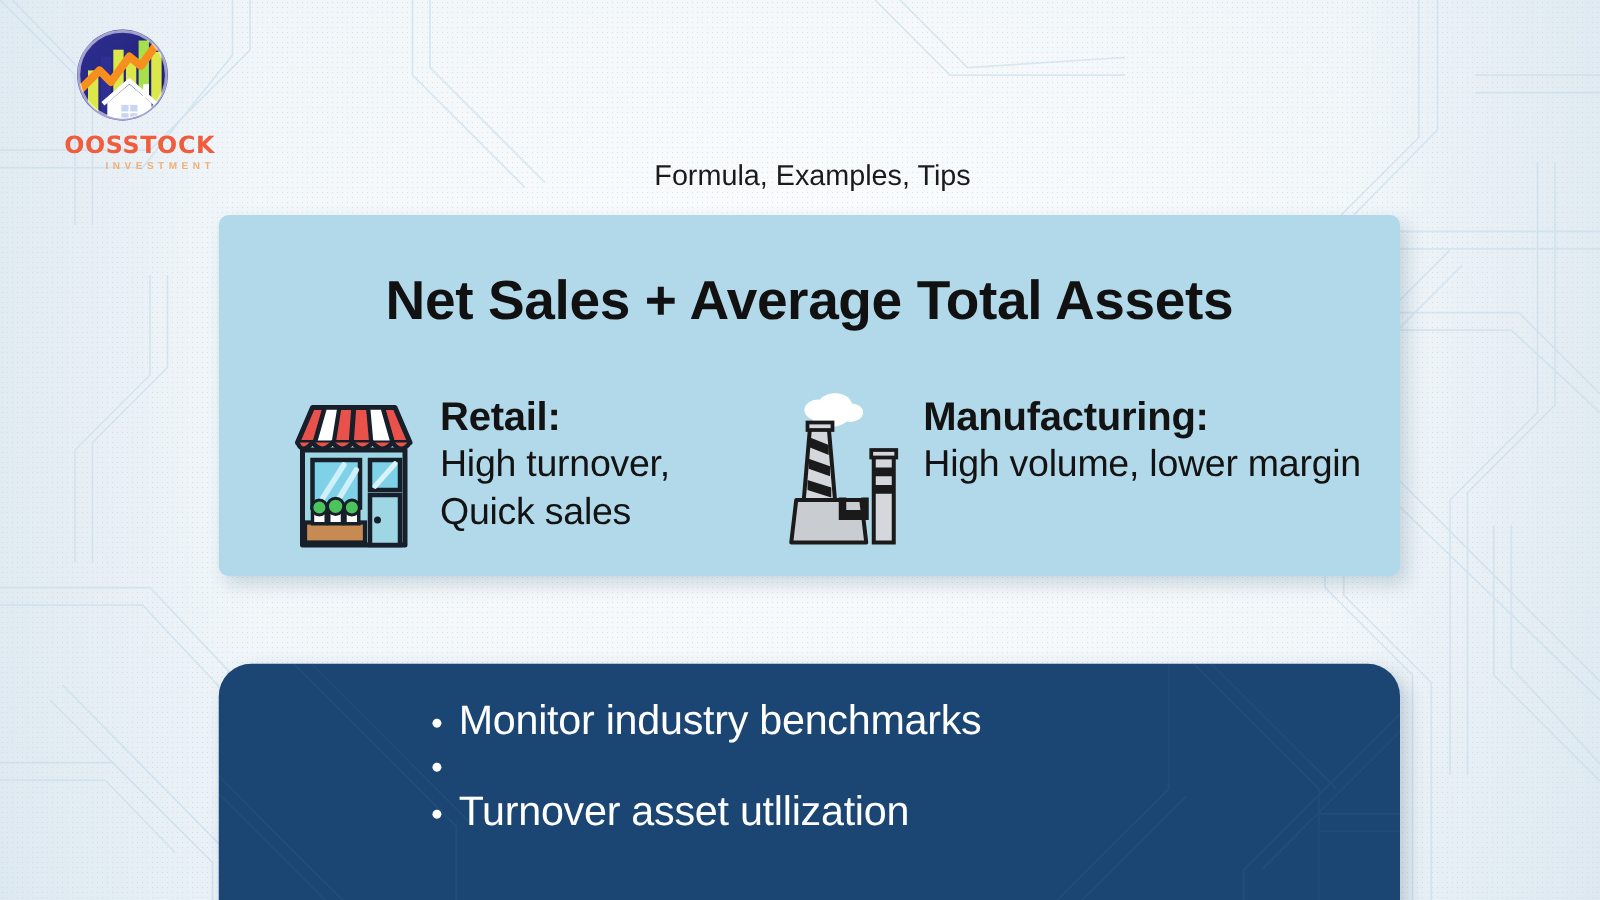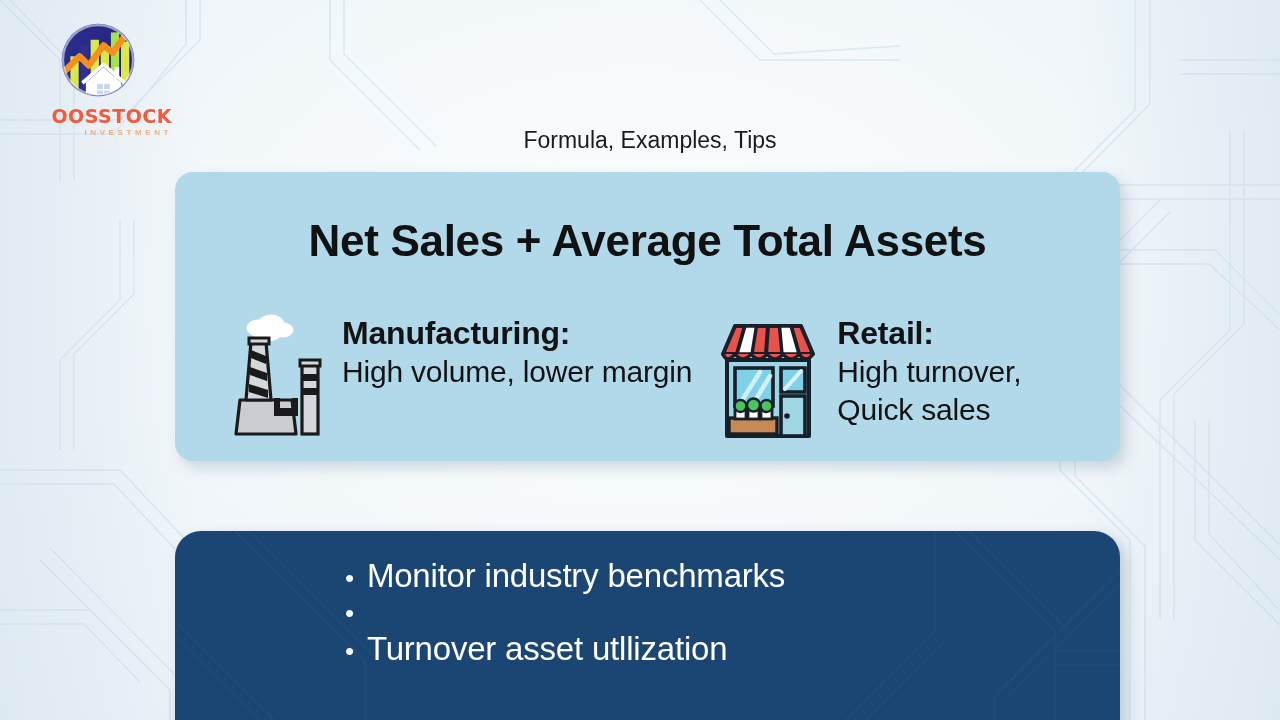--- a/index.html
+++ b/index.html
@@ -104,21 +104,21 @@
   }
 
   
   .card-light {
     position: absolute;
     left: 175px;
     top: 172px;
     width: 945px;
     height: 289px;
     background: #b2d9ea;
-    border-radius: 18px;
+    border-radius: 8px;
     box-shadow: 6px 7px 14px rgba(110,140,160,.30);
   }
   .formula {
     position: absolute;
     left: 0;
     top: 44px;
     width: 100%;
     text-align: center;
     font-family: "Liberation Sans", sans-serif;
     font-weight: 700;
@@ -301,54 +301,20 @@
     <div class="logo-sub">INVESTMENT</div>
   </div>
 
   <div class="subtitle">Formula, Examples, Tips</div>
 
   <div class="card-light">
     <div class="formula">Net Sales + Average Total Assets</div>
 
     <div class="examples">
 
-      <div class="example mfg">
-        <div class="ex-icon">
-          <svg width="96" height="132" viewBox="0 0 96 132" aria-hidden="true">
-
-            <g fill="#ffffff" stroke="#ffffff">
-              <ellipse cx="28" cy="16" rx="11" ry="8"></ellipse>
-              <ellipse cx="41" cy="12" rx="13" ry="9"></ellipse>
-              <ellipse cx="53" cy="18" rx="10" ry="7"></ellipse>
-              <ellipse cx="37" cy="22" rx="14" ry="7"></ellipse>
-            </g>
-
-            <path d="M6 122 L10 88 L62 88 L66 122 Z" fill="#c9cdd1" stroke="#1a1a1a" stroke-width="3.2" stroke-linejoin="round"></path>
-
-            <path d="M16 88 L21 30 L36 30 L41 88 Z" fill="#d4d8dc" stroke="#1a1a1a" stroke-width="3.2" stroke-linejoin="round"></path>
-            <path d="M21 38 L36 44 L36 52 L21 46 Z" fill="#1a1a1a"></path>
-            <path d="M20 55 L37 61 L37 69 L20 63 Z" fill="#1a1a1a"></path>
-            <path d="M19 72 L38 78 L38 86 L19 80 Z" fill="#1a1a1a"></path>
-            <rect x="19" y="26" width="20" height="6" fill="#d4d8dc" stroke="#1a1a1a" stroke-width="3"></rect>
-
-            <rect x="72" y="52" width="16" height="70" fill="#d4d8dc" stroke="#1a1a1a" stroke-width="3.2"></rect>
-            <rect x="70" y="48" width="20" height="6" fill="#d4d8dc" stroke="#1a1a1a" stroke-width="3"></rect>
-            <rect x="73" y="62" width="14" height="7" fill="#1a1a1a"></rect>
-            <rect x="73" y="76" width="14" height="7" fill="#1a1a1a"></rect>
-
-            <path d="M44 104 L44 86 L50 86 L50 96 L62 96 L62 86 L68 86 L68 104 Z" fill="#1a1a1a"></path>
-            <rect x="50" y="98" width="8" height="5" fill="#1a1a1a"></rect>
-          </svg>
-        </div>
-        <div class="ex-text">
-          <div class="ex-head">Manufacturing:</div>
-          <div class="ex-body">High volume, lower margin</div>
-        </div>
-      </div>
-
       <div class="example retail">
         <div class="ex-icon">
           <svg width="106" height="132" viewBox="0 0 106 132" aria-hidden="true">
 
             <rect x="12" y="48" width="82" height="76" fill="#9fd6e4" stroke="#17202a" stroke-width="4" stroke-linejoin="round"></rect>
 
             <g stroke="#17202a" stroke-width="4" stroke-linejoin="round">
               <path d="M8 42 L20 14 L86 14 L98 42 Z" fill="#e8524a"></path>
               <path d="M30 14 L22 42" fill="none"></path>
               <path d="M53 14 L51 42" fill="none"></path>
@@ -382,20 +348,54 @@
               <circle cx="51.5" cy="94" r="6"></circle>
             </g>
           </svg>
         </div>
         <div class="ex-text">
           <div class="ex-head">Retail:</div>
           <div class="ex-body">High turnover, Quick sales</div>
         </div>
       </div>
 
+      <div class="example mfg">
+        <div class="ex-icon">
+          <svg width="96" height="132" viewBox="0 0 96 132" aria-hidden="true">
+
+            <g fill="#ffffff" stroke="#ffffff">
+              <ellipse cx="28" cy="16" rx="11" ry="8"></ellipse>
+              <ellipse cx="41" cy="12" rx="13" ry="9"></ellipse>
+              <ellipse cx="53" cy="18" rx="10" ry="7"></ellipse>
+              <ellipse cx="37" cy="22" rx="14" ry="7"></ellipse>
+            </g>
+
+            <path d="M6 122 L10 88 L62 88 L66 122 Z" fill="#c9cdd1" stroke="#1a1a1a" stroke-width="3.2" stroke-linejoin="round"></path>
+
+            <path d="M16 88 L21 30 L36 30 L41 88 Z" fill="#d4d8dc" stroke="#1a1a1a" stroke-width="3.2" stroke-linejoin="round"></path>
+            <path d="M21 38 L36 44 L36 52 L21 46 Z" fill="#1a1a1a"></path>
+            <path d="M20 55 L37 61 L37 69 L20 63 Z" fill="#1a1a1a"></path>
+            <path d="M19 72 L38 78 L38 86 L19 80 Z" fill="#1a1a1a"></path>
+            <rect x="19" y="26" width="20" height="6" fill="#d4d8dc" stroke="#1a1a1a" stroke-width="3"></rect>
+
+            <rect x="72" y="52" width="16" height="70" fill="#d4d8dc" stroke="#1a1a1a" stroke-width="3.2"></rect>
+            <rect x="70" y="48" width="20" height="6" fill="#d4d8dc" stroke="#1a1a1a" stroke-width="3"></rect>
+            <rect x="73" y="62" width="14" height="7" fill="#1a1a1a"></rect>
+            <rect x="73" y="76" width="14" height="7" fill="#1a1a1a"></rect>
+
+            <path d="M44 104 L44 86 L50 86 L50 96 L62 96 L62 86 L68 86 L68 104 Z" fill="#1a1a1a"></path>
+            <rect x="50" y="98" width="8" height="5" fill="#1a1a1a"></rect>
+          </svg>
+        </div>
+        <div class="ex-text">
+          <div class="ex-head">Manufacturing:</div>
+          <div class="ex-body">High volume, lower margin</div>
+        </div>
+      </div>
+
     </div>
   </div>
 
   <div class="card-dark">
     <svg class="dark-lines" width="945" height="220" viewBox="0 0 945 220" aria-hidden="true">
       <g fill="none" stroke="#2d5d8f" stroke-width="1.6" opacity=".85">
         <path d="M-20 70 L110 200 L110 240"></path>
         <path d="M-20 84 L124 228"></path>
         <path d="M40 -20 L190 130 L190 240"></path>
         <path d="M54 -20 L204 130"></path>

